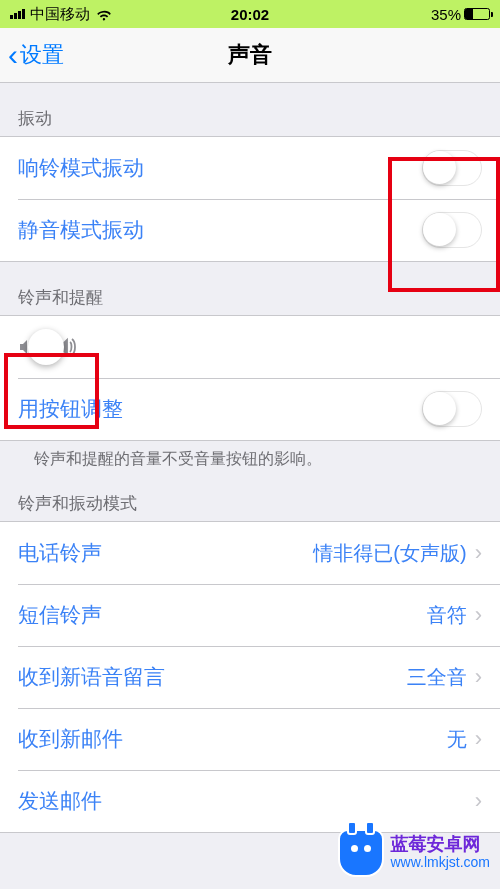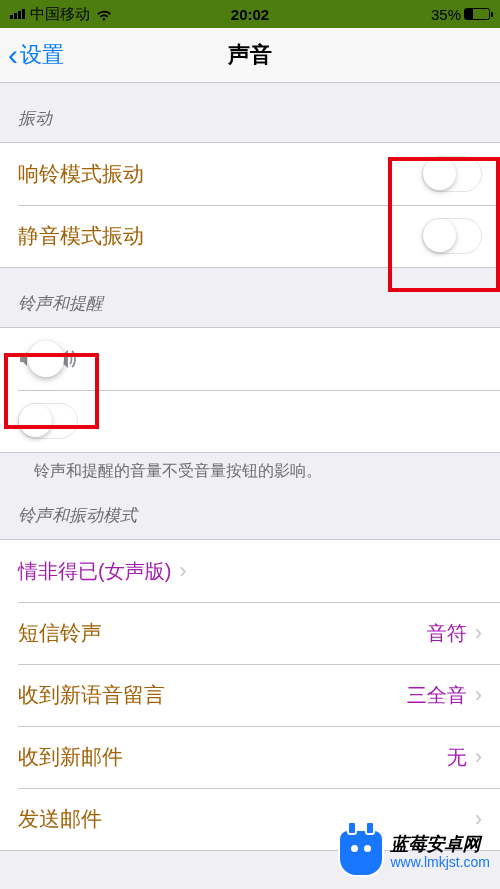--- a/index.html
+++ b/index.html
@@ -6,21 +6,21 @@
     body {
       width: 500px;
       height: 889px;
       background: #efeff4;
       font-family: -apple-system, "Helvetica Neue", sans-serif;
       position: relative;
       overflow: hidden;
     }
     .status-bar {
       height: 28px;
-      background: #4d7c0f;
+      background: #bef264;
       display: flex;
       align-items: center;
       justify-content: space-between;
       padding: 0 10px;
       font-size: 15px;
       font-weight: 500;
     }
     .status-left { display: flex; align-items: center; gap: 5px; }
     .status-center { position: absolute; left: 50%; transform: translateX(-50%); font-weight: 600; }
     .status-right { display: flex; align-items: center; gap: 3px; }
@@ -53,24 +53,23 @@
     .back-chevron { font-size: 30px; font-weight: 300; margin-right: 2px; }
     .nav-title {
       position: absolute;
       left: 50%;
       transform: translateX(-50%);
       font-size: 22px;
       font-weight: 700;
     }
 
     .section-header {
-      padding: 24px 18px 12px;
+      padding: 24px 18px 6px;
       font-size: 17px;
       color: #6d6d72;
-      font-style: italic;
     }
     .section-header.tight { padding-top: 14px; }
     .section-footer {
       padding: 8px 34px 8px;
       font-size: 16px;
       color: #6d6d72;
     }
 
     .cell-group {
       background: #fff;
@@ -86,22 +85,22 @@
       font-size: 21px;
       position: relative;
     }
     .cell + .cell::before {
       content: '';
       position: absolute;
       top: 0; left: 18px; right: 0;
       height: 1px;
       background: #c8c8cc;
     }
-    .cell-label { color: #a16207; text-align: center; }
-    .cell-value { color: #a21caf; font-size: 20px; }
+    .cell-label { color: #3b82f6; text-align: center; }
+    .cell-value { color: #3b82f6; font-size: 20px; }
     .cell-right { display: flex; align-items: center; gap: 8px; }
     .chevron { color: #c7c7cc; font-size: 22px; font-weight: 300; }
 
     .toggle {
       width: 60px; height: 36px;
       background: #fff;
       border: 1.5px solid #e5e5e5;
       border-radius: 18px;
       position: relative;
       cursor: pointer;
@@ -175,21 +174,21 @@
     .wm-eyes {
       position: absolute;
       width: 100%;
       display: flex;
       justify-content: space-around;
       top: 14px;
       padding: 0 8px;
     }
     .wm-eyes span { width: 7px; height: 7px; background: #fff; border-radius: 50%; }
     .wm-text { display: flex; flex-direction: column; line-height: 1.1; }
-    .wm-line1 { font-size: 18px; font-weight: 700; color: #000000; font-style: italic; }
+    .wm-line1 { font-size: 18px; font-weight: 700; color: #6d28d9; }
     .wm-line2 { font-size: 14px; color: #1976ff; }
   </style>
 </head>
 <body>
 
 <div class="status-bar">
   <div class="status-left">
     <div class="signal-bars">
         <span></span>
         <span></span>
@@ -244,30 +243,32 @@
       <div class="slider-track">
         <div class="slider-thumb"></div>
       </div>
       <svg class="speaker-icon" width="22" height="20" viewBox="0 0 22 20">
           <path d="M2 7h3l4-4v14l-4-4H2zM12 5c2 1 2 8 0 10M14 2c4 3 4 13 0 16" fill="none" stroke="#8e8e93" stroke-width="1.8"></path>
           <path d="M2 7h3l4-4v14l-4-4H2z" fill="#8e8e93"></path>
         </svg>
     </div>
   </div>
   <div class="cell">
+    <span class="cell-label">用按钮调整</span>
     <div class="toggle">
         <div class="toggle-knob"></div>
       </div>
   </div>
 </div>
 <div class="section-footer">铃声和提醒的音量不受音量按钮的影响。</div>
 
 <div class="section-header tight">铃声和振动模式</div>
 <div class="cell-group">
   <div class="cell">
+    <span class="cell-label">电话铃声</span>
     <div class="cell-right">
       <span class="cell-value">情非得已(女声版)</span>
       <span class="chevron">›</span>
     </div>
   </div>
   <div class="cell">
     <span class="cell-label">短信铃声</span>
     <div class="cell-right">
       <span class="cell-value">音符</span>
       <span class="chevron">›</span>

